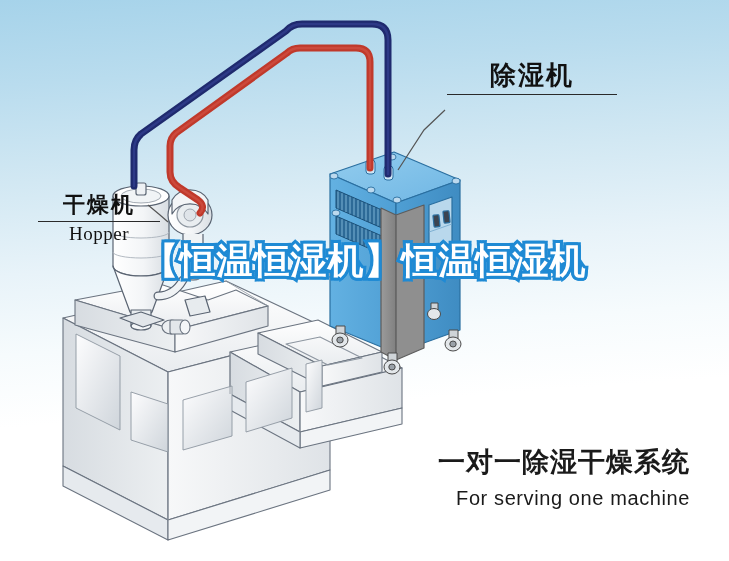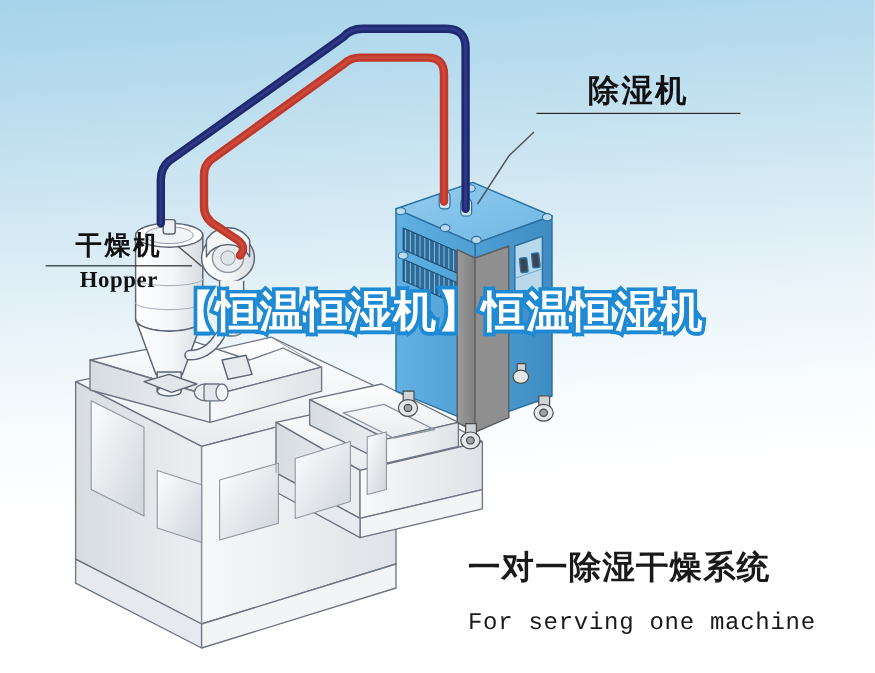--- a/index.html
+++ b/index.html
@@ -25,31 +25,31 @@
     font-family:"Liberation Serif","DejaVu Serif",serif;
     color:#111;white-space:nowrap;letter-spacing:.5px;
   }
 
   #callout-dehumidifier{left:447px;top:58px;width:170px;}
   #callout-dehumidifier .cn{font-size:26px;}
   #callout-dehumidifier .en{font-size:21px;}
 
   #callout-hopper{left:38px;top:161px;width:122px;margin-top:29px;}
   #callout-hopper .cn{font-size:22px;}
-  #callout-hopper .en{font-size:19px;font-weight:bold;}
+  #callout-hopper .en{font-size:19px;}
 
   
-  #caption{position:absolute;left:390px;top:455px;width:300px;text-align:left;}
+  #caption{position:absolute;left:390px;top:444px;width:300px;text-align:right;}
   #caption .cn{
     font-family:"DejaVu Sans","Liberation Sans",sans-serif;
     font-size:27px;font-weight:700;color:#1a1a1a;letter-spacing:1px;white-space:nowrap;
   }
   #caption .en{
-    font-family:Liberation Mono, monospace;
-    font-size:20px;color:#1a1a1a;letter-spacing:.6px;white-space:nowrap;margin-top:17px;
+    font-family:Liberation Sans, sans-serif;
+    font-size:20px;color:#1a1a1a;letter-spacing:.6px;white-space:nowrap;margin-top:7px;
   }
 
   
   #title-overlay{
     position:absolute;left:0;top:238px;width:729px;text-align:center;
     pointer-events:none;
   }
   #title-overlay .tline{
     font-family:"DejaVu Sans","Liberation Sans",sans-serif;
     font-weight:700;font-size:36px;line-height:46px;

